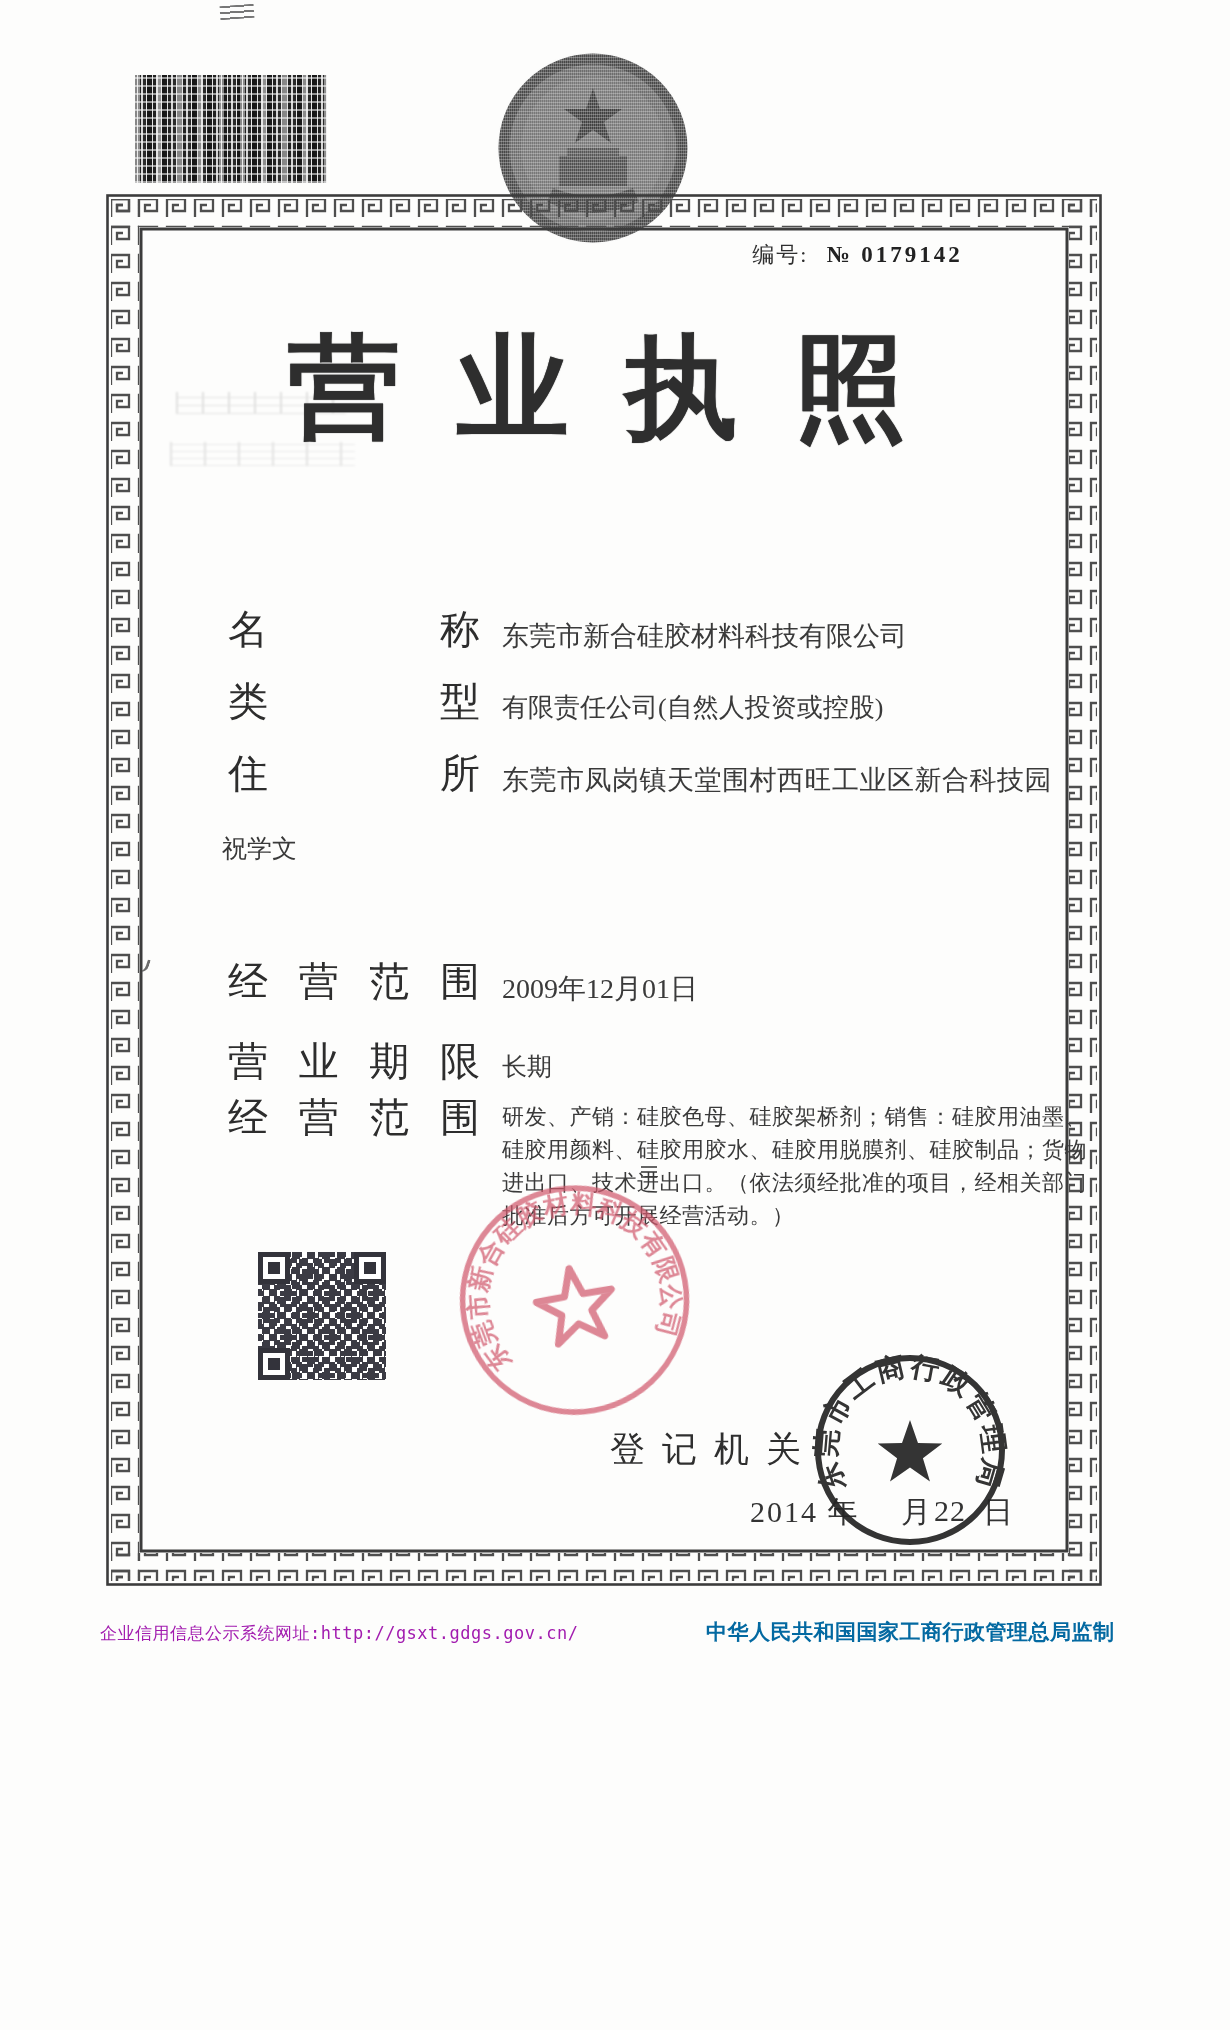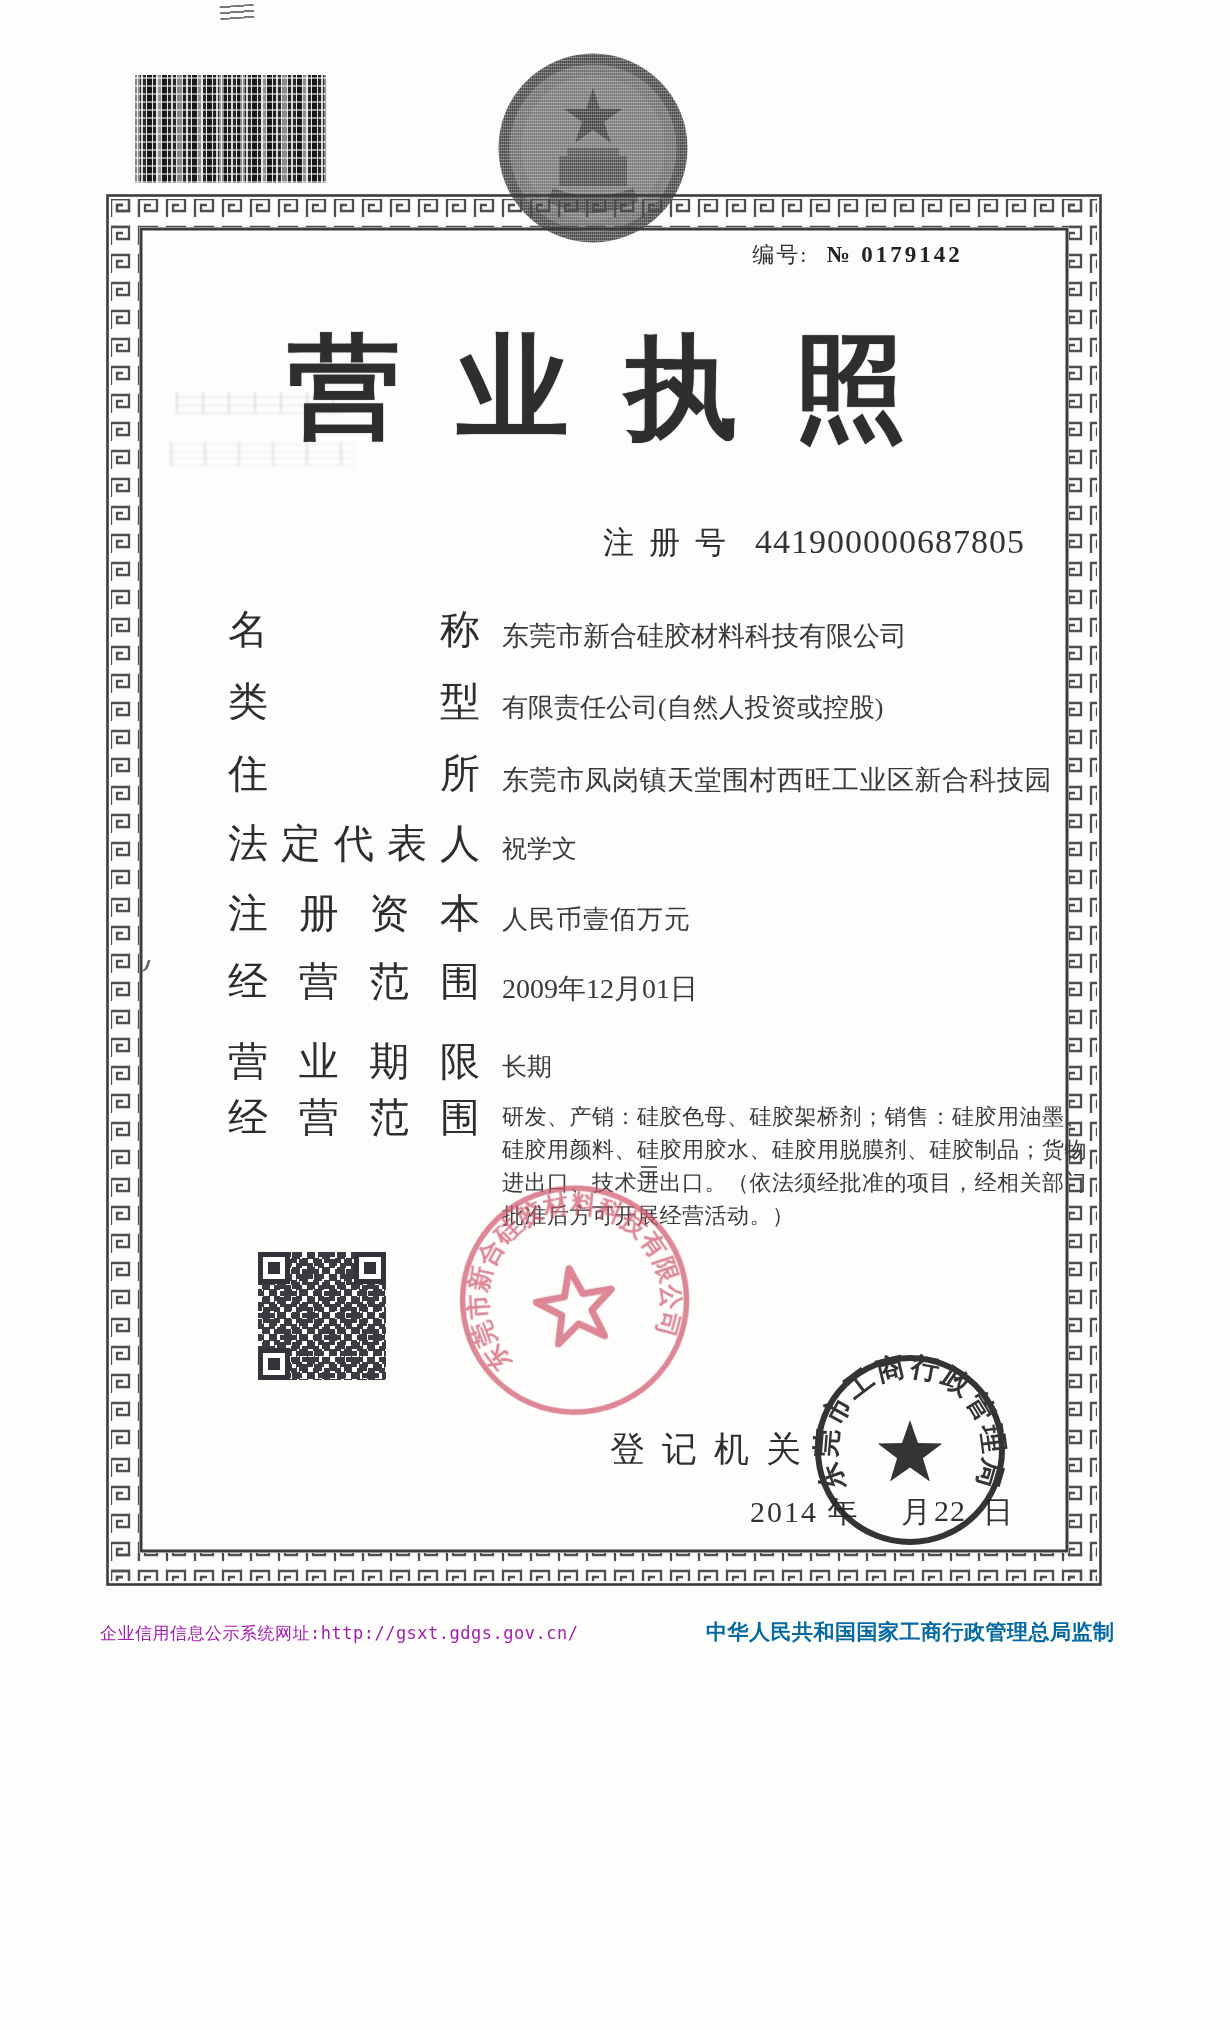--- a/index.html
+++ b/index.html
@@ -166,44 +166,35 @@
     <span class="serial-no">№ 0179142</span>
   </div>
 
   <div class="title">
     <span>营</span>
     <span>业</span>
     <span>执</span>
     <span>照</span>
   </div>
 
-  <div class="regno-row">
-    <span class="regno-label">注册号</span>
-    <span class="regno-value">441900000687805</span>
-  </div>
 
   <div class="field-row" style="top:608px">
     <span class="field-label">名称</span>
     <span class="field-value v-name">东莞市新合硅胶材料科技有限公司</span>
   </div>
   <div class="field-row" style="top:680px">
     <span class="field-label">类型</span>
     <span class="field-value v-type">有限责任公司(自然人投资或控股)</span>
   </div>
   <div class="field-row" style="top:752px">
     <span class="field-label">住所</span>
     <span class="field-value v-address">东莞市凤岗镇天堂围村西旺工业区新合科技园</span>
   </div>
   <div class="field-row" style="top:822px">
-    <span class="field-label">法定代表人</span>
     <span class="field-value v-legal">祝学文</span>
-  </div>
-  <div class="field-row" style="top:892px">
-    <span class="field-label">注册资本</span>
-    <span class="field-value v-capital">人民币壹佰万元</span>
   </div>
   <div class="field-row" style="top:960px">
     <span class="field-label">经营范围</span>
     <span class="field-value v-estdate">2009年12月01日</span>
   </div>
   <div class="field-row" style="top:1040px">
     <span class="field-label">营业期限</span>
     <span class="field-value v-term">长期</span>
   </div>
   <div class="field-row" style="top:1096px">

